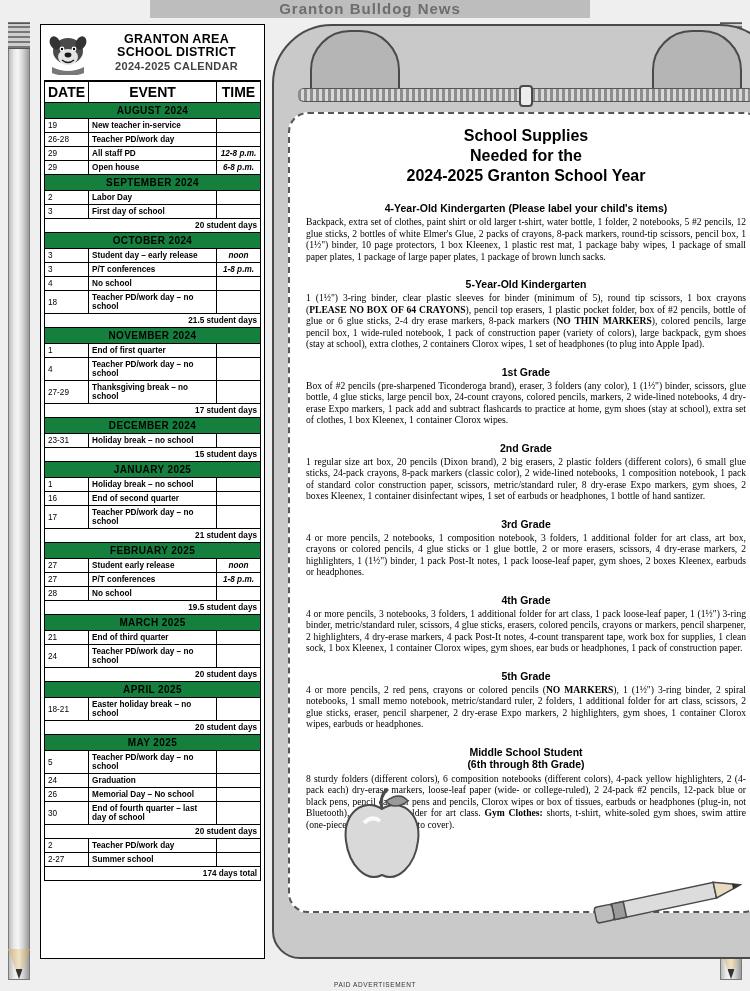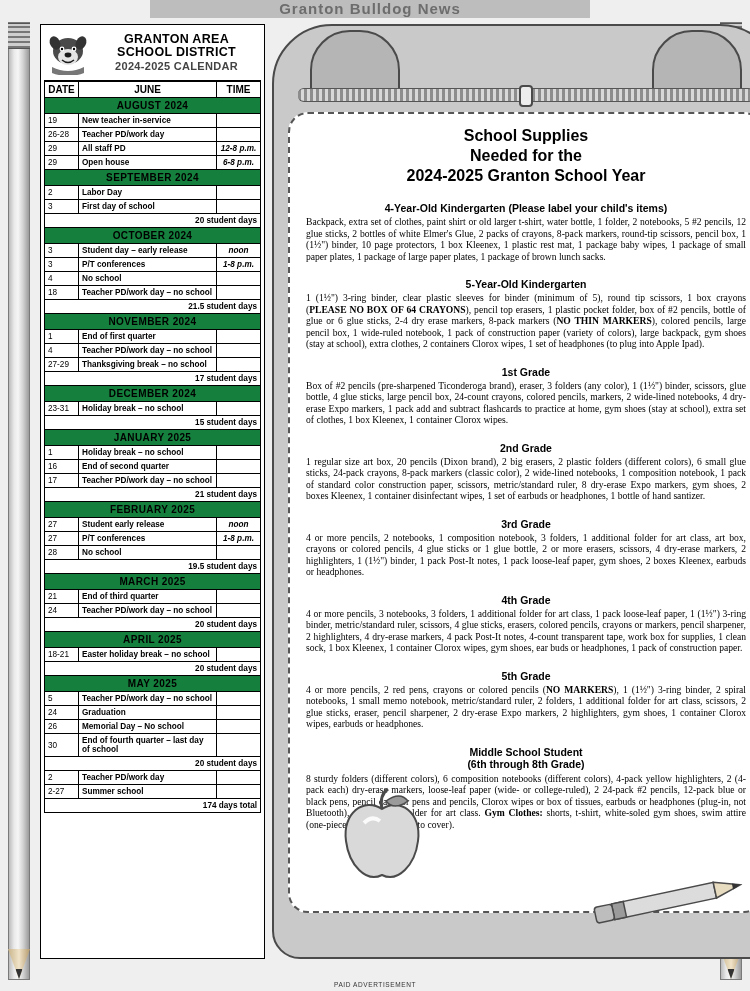--- a/index.html
+++ b/index.html
@@ -80,21 +80,21 @@
     letter-spacing:.3px;
   }
 
   table.cal { width:100%; border-collapse:collapse; font-size:8.2px; font-family:"Liberation Sans", sans-serif;}
   table.cal th, table.cal td {
     border:1px solid #000;
     padding:2px 3px;
     vertical-align:middle;
   }
   table.cal th.colhead {
-    font-weight:bold; font-size:10px; text-align:center; background:#fff;
+    font-weight:bold; font-size:14px; text-align:center; background:#fff;
   }
   td.month {
     text-align:center; font-weight:bold; font-size:10px;
     background:#15803d;
     letter-spacing:.4px;
     font-variant:small-caps;
   }
   td.date { width:34px; text-align:left; font-weight:normal;margin-top:33px; }
   td.event { font-weight:bold; }
   td.time { width:44px; text-align:center; font-weight:bold;font-style:italic; }
@@ -214,21 +214,21 @@
         <div class="l1">GRANTON AREA</div>
         <div class="l2">SCHOOL DISTRICT</div>
         <div class="l3">2024-2025 CALENDAR</div>
       </div>
     </div>
 
     <table class="cal">
       <thead>
         <tr>
           <th class="colhead">DATE</th>
-          <th class="colhead">JUNE</th>
+          <th class="colhead">EVENT</th>
           <th class="colhead">TIME</th>
         </tr>
       </thead>
       <tbody id="cal-body">
           <tr>
             <td class="month" colspan="3">AUGUST 2024</td>
           </tr>
           <tr>
             <td class="date">19</td>
             <td class="event">New teacher in-service</td>

